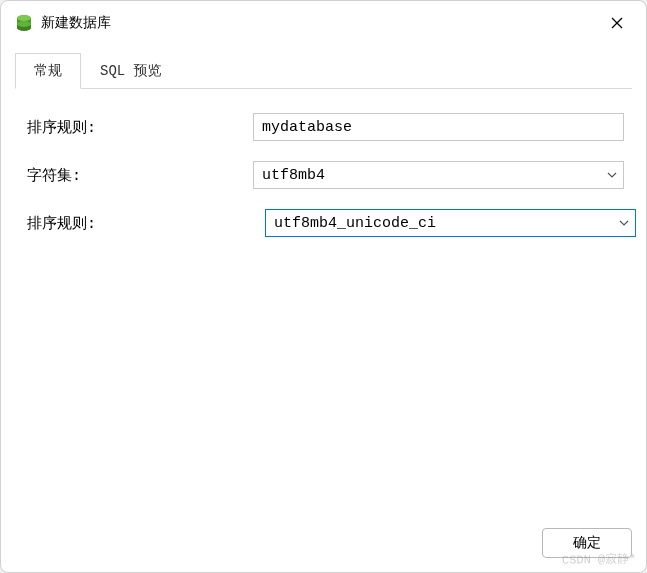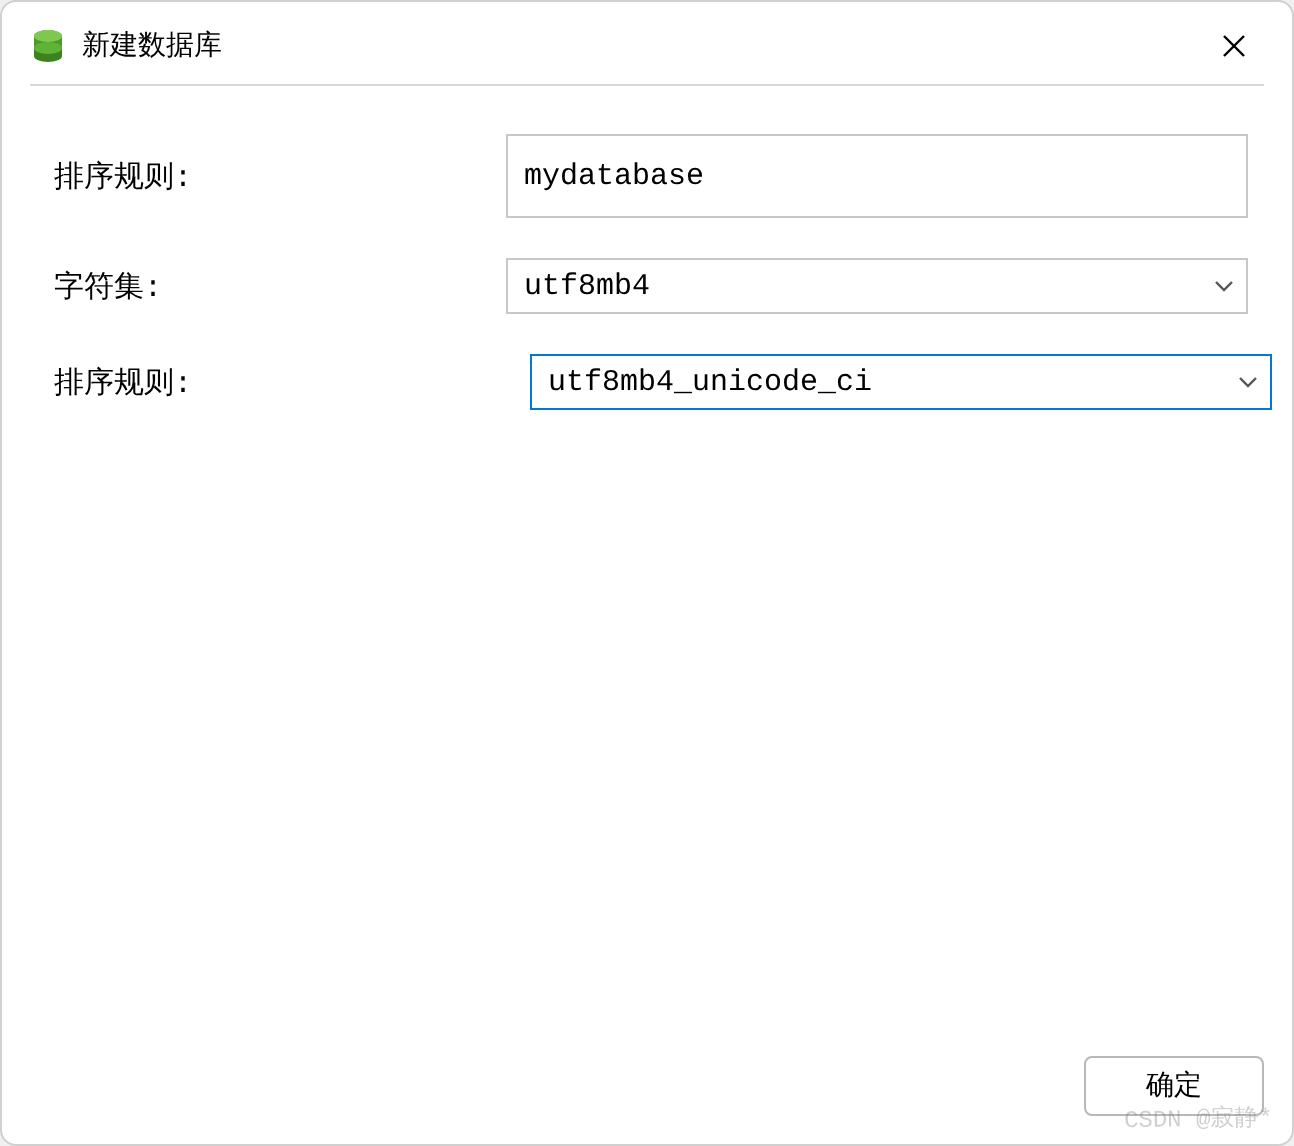--- a/index.html
+++ b/index.html
@@ -99,21 +99,21 @@
       font-size: 15px;
       color: #000;
       padding-left: 4px;
     }
     .form-control {
       flex: 1;
       position: relative;
     }
     .text-input {
       width: 100%;
-      height: 42px;
+      height: 28px;
       border: 1px solid #c8c8c8;
       padding: 2px 8px;
       font-size: 15px;
       font-family: inherit;
       outline: none;
       background: #fff;
     }
     .select-wrap {
       width: 100%;
       height: 28px;
@@ -187,20 +187,24 @@
     </span>
     <span class="titlebar-title">新建数据库</span>
     <span class="close-btn">
       <svg viewBox="0 0 12 12">
         <line x1="1" y1="1" x2="11" y2="11" stroke="#000" stroke-width="1.2"></line>
         <line x1="11" y1="1" x2="1" y2="11" stroke="#000" stroke-width="1.2"></line>
       </svg>
     </span>
   </div>
 
+  <div class="tabs">
+    <div class="tab active">常规</div>
+    <div class="tab">SQL 预览</div>
+  </div>
 
   <div class="tab-content-border">
     <div class="form-area">
 
       <div class="form-row">
         <div class="form-label">排序规则:</div>
         <div class="form-control">
           <input type="text" class="text-input" value="mydatabase" style="">
         </div>
       </div>

